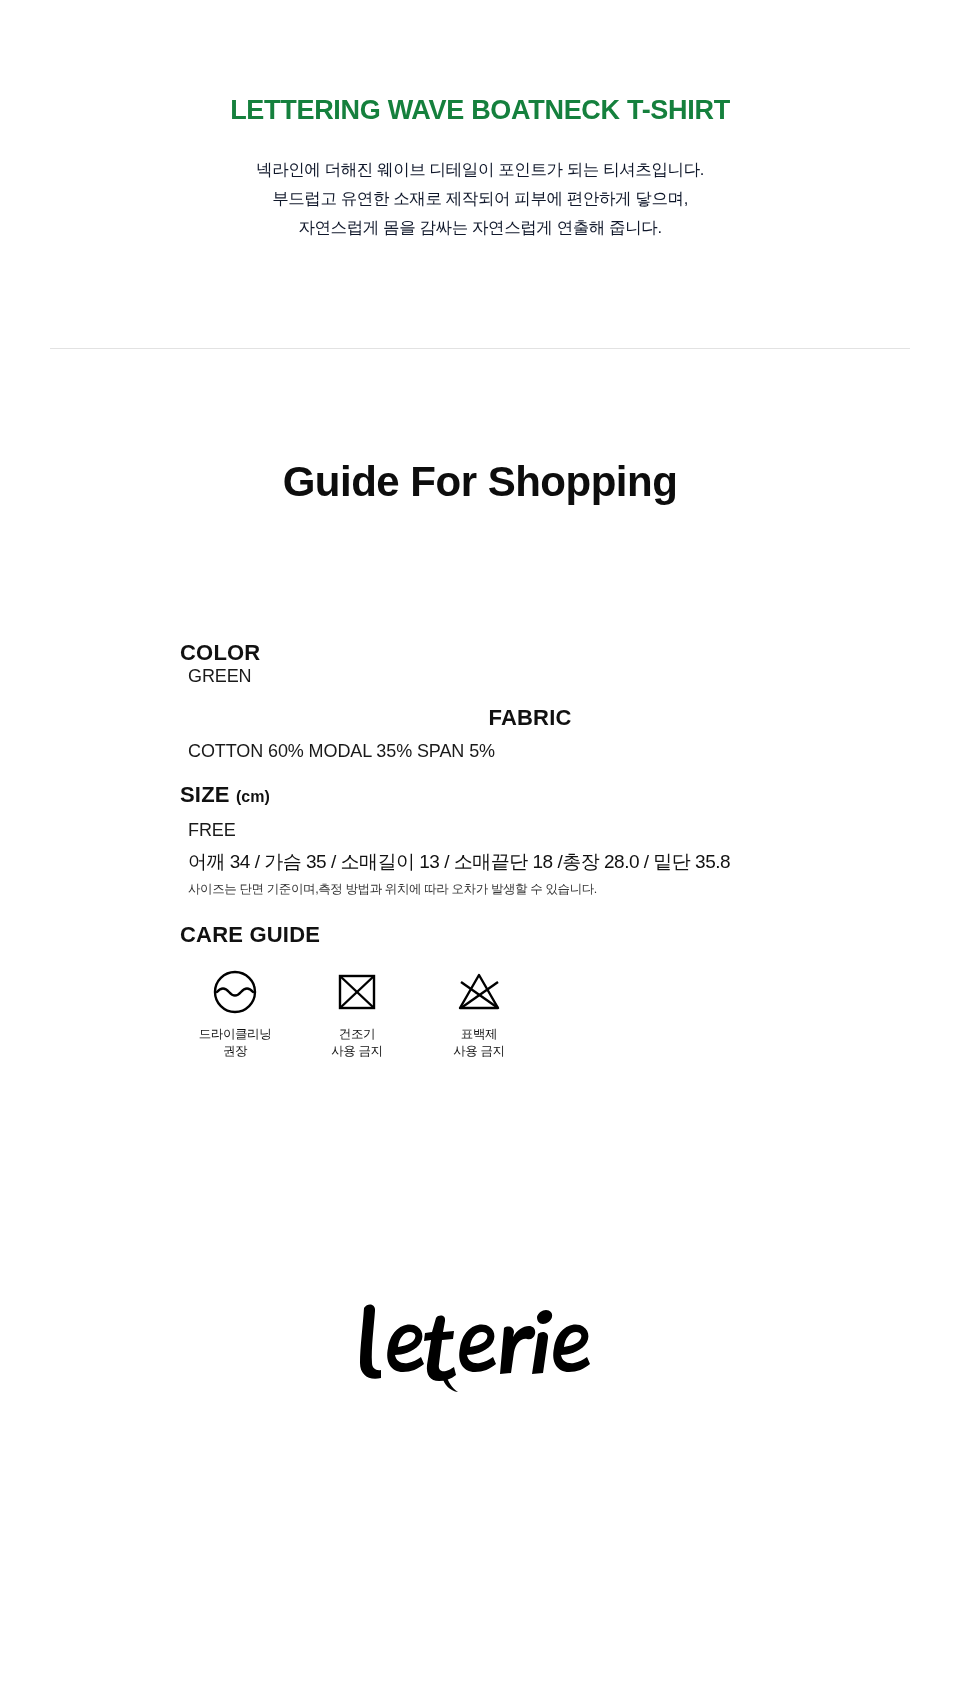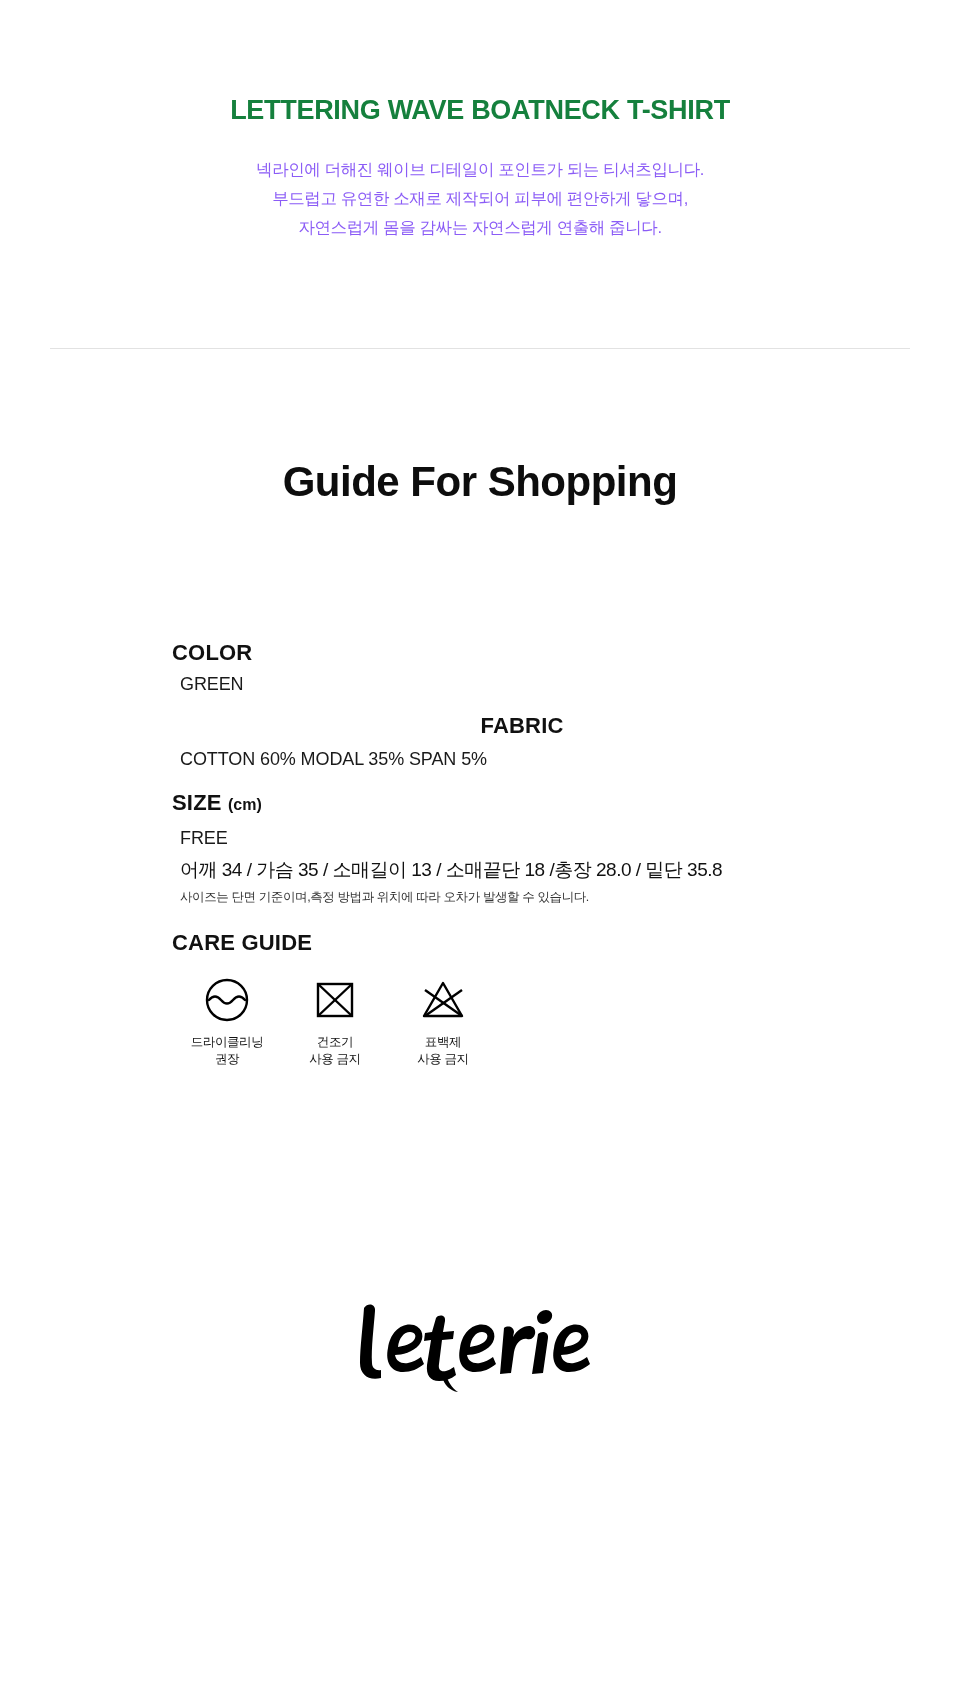--- a/index.html
+++ b/index.html
@@ -37,21 +37,21 @@
   }
 
   .product-desc {
     position: absolute;
     top: 155px;
     left: 0;
     width: 960px;
     text-align: center;
     font-size: 16.5px;
     line-height: 29px;
-    color: #8b5cf6;
+    color: #0f172a;
     letter-spacing: -0.4px;
   }
   .product-desc div { white-space: nowrap; }
 
   .divider {
     position: absolute;
     top: 348px;
     left: 50px;
     width: 860px;
     height: 1px;
@@ -68,21 +68,21 @@
     font-size: 42px;
     font-weight: bold;
     letter-spacing: -0.5px;
     color: #0d0d0d;
   }
 
   
   .spec {
     position: absolute;
     top: 640px;
-    left: 172px;
+    left: 180px;
     width: 700px;
   }
 
   .spec-label {
     font-size: 22px;
     font-weight: bold;
     letter-spacing: 0.2px;
     color: #111111;
     margin: 0;
   }
@@ -92,21 +92,21 @@
     letter-spacing: 0;
   }
 
   .spec-value {
     font-size: 18px;
     color: #1a1a1a;
     letter-spacing: -0.1px;
     margin: 4px 0 0 8px;
   }
 
-  .row-color { margin-top: 8px; }
+  .row-color { margin-top: 0; }
   .row-fabric-label { margin-top: 18px; text-align: center; }
   .row-fabric-value { margin-top: 10px; }
   .row-size-label { margin-top: 20px; }
   .row-size-free { margin-top: 12px; }
 
   .size-detail {
     font-size: 19px;
     color: #111111;
     letter-spacing: -0.5px;
     margin: 8px 0 0 8px;
@@ -119,21 +119,21 @@
     margin: 6px 0 0 8px;
   }
 
   .row-care-label { margin-top: 24px; }
 
   
   .care-icons {
     margin-top: 18px;
     margin-left: 12px;
     display: flex;
-    gap: 22px;
+    gap: 36px;
   }
   .care-item {
     width: 86px;
     text-align: center;
   }
   .care-symbol {
     height: 52px;
     display: flex;
     align-items: center;
     justify-content: center;

